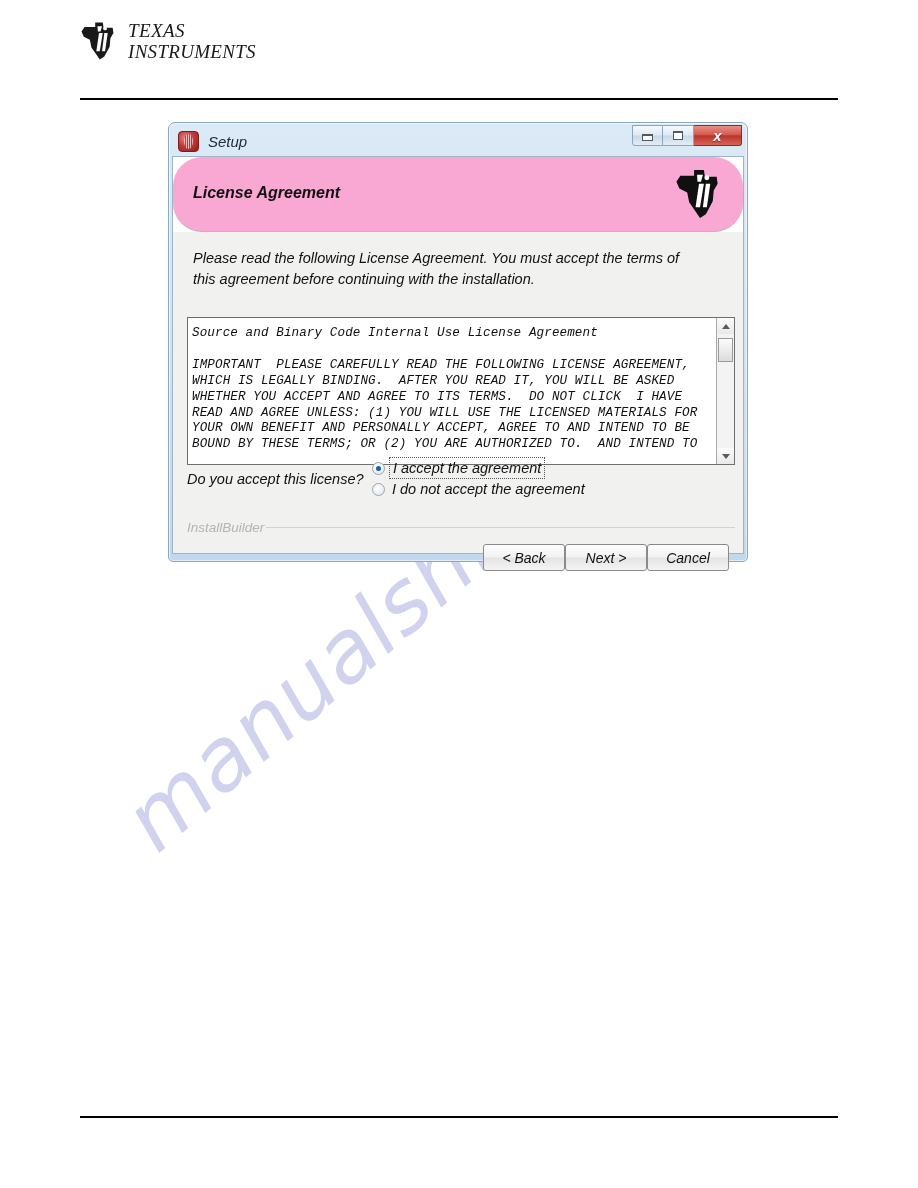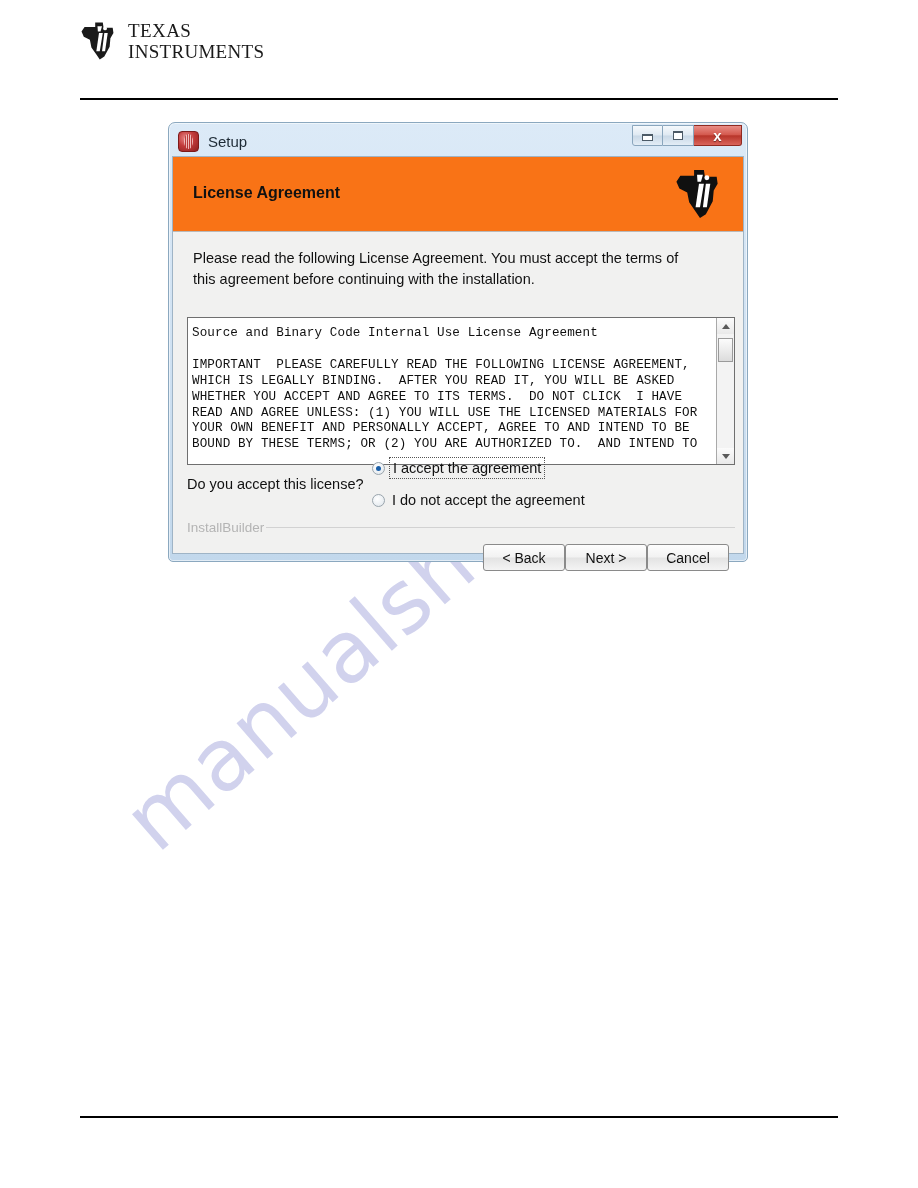--- a/index.html
+++ b/index.html
@@ -12,20 +12,21 @@
     background: #ffffff;
     font-family: "Liberation Sans", sans-serif;
     position: relative;
     overflow: hidden;
   }
 
   
   .page {
     position: absolute;
     inset: 0;
+    font-style: italic;
   }
 
   .ti-logo-block {
     position: absolute;
     left: 80px;
     top: 20px;
     display: flex;
     align-items: center;
     gap: 10px;
   }
@@ -197,24 +198,25 @@
     border: 1px solid #9fb4c6;
     height: calc(100% - 34px);
     box-sizing: border-box;
     position: relative;
     display: flex;
     flex-direction: column;
   }
 
   .banner {
     height: 74px;
-    background: #f97316;
+    background: #f9a8d4;
     border-bottom: 1px solid #b9b9b9;
     position: relative;
     flex: 0 0 auto;
+    border-radius: 29px;
   }
   .banner-title {
     position: absolute;
     left: 20px;
     top: 27px;
     font-family: "Liberation Sans", sans-serif;
     font-size: 16px;
     font-weight: bold;
     color: #111111;
   }
@@ -318,21 +320,21 @@
   }
   .accept-label {
     font-family: "Liberation Sans", sans-serif;
     font-size: 14.5px;
     color: #111111;
     width: 185px;
   }
   .radio-group {
     display: flex;
     flex-direction: column;
-    gap: 16px;
+    gap: 5px;
   }
   .radio-row {
     display: flex;
     align-items: center;
     gap: 7px;
   }
   .radio {
     width: 13px; height: 13px;
     border-radius: 50%;
     border: 1px solid #9aa5ad;

